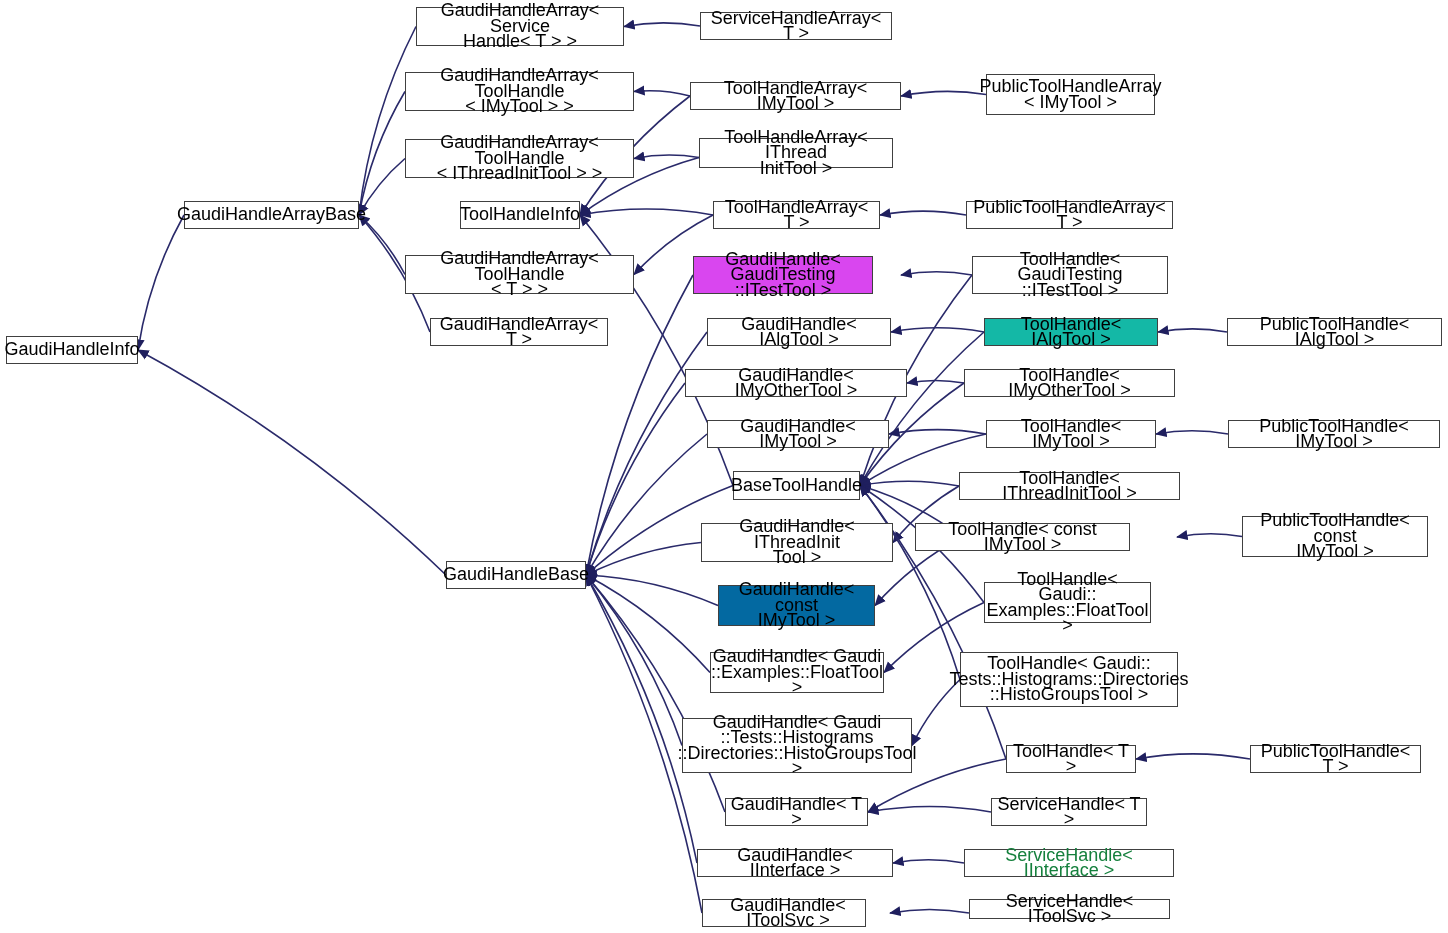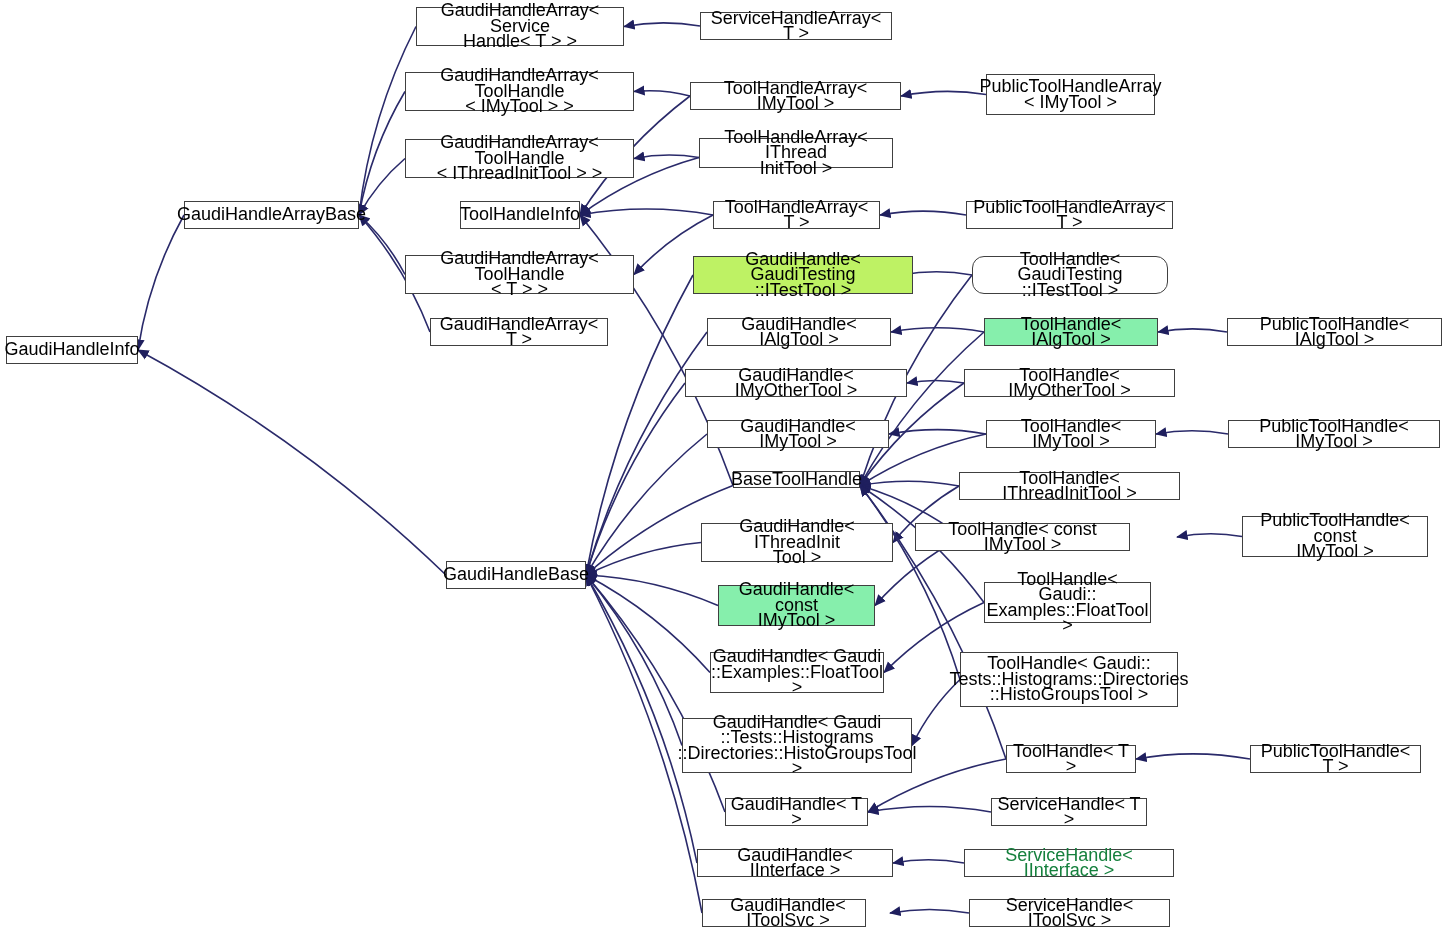--- a/index.html
+++ b/index.html
@@ -106,71 +106,71 @@
         <path d="M 702 913 Q 668.5920424384005 735.5601274471761 586 575" stroke="#2a2a6a" stroke-width="1.6" fill="none" marker-end="url(#arw)"></path>
         <path d="M 969 913 Q 929.5 905.89 890 913" stroke="#2a2a6a" stroke-width="1.6" fill="none" marker-end="url(#arw)"></path>
       </g>
   </svg>
 
   <div id="nodes-layer">
       <div class="node" style="left: 6px; top: 336px; width: 132px; height: 28px; border-color: rgb(64, 64, 64); background: rgb(255, 255, 255); color: rgb(0, 0, 0);">GaudiHandleInfo</div>
       <div class="node" style="left: 184px; top: 201px; width: 175px; height: 28px; border-color: rgb(64, 64, 64); background: rgb(255, 255, 255); color: rgb(0, 0, 0);">GaudiHandleArrayBase</div>
       <div class="node" style="left: 446px; top: 561px; width: 140px; height: 28px; border-color: rgb(64, 64, 64); background: rgb(255, 255, 255); color: rgb(0, 0, 0);">GaudiHandleBase</div>
       <div class="node" style="left: 460px; top: 201px; width: 120px; height: 28px; border-color: rgb(64, 64, 64); background: rgb(255, 255, 255); color: rgb(0, 0, 0);">ToolHandleInfo</div>
-      <div class="node" style="left: 733px; top: 471px; width: 127px; height: 17px; border-color: rgb(64, 64, 64); background: rgb(255, 255, 255); color: rgb(0, 0, 0);">BaseToolHandle</div>
+      <div class="node" style="left: 733px; top: 471px; width: 127px; height: 29px; border-color: rgb(64, 64, 64); background: rgb(255, 255, 255); color: rgb(0, 0, 0);">BaseToolHandle</div>
       <div class="node" style="left: 416px; top: 7px; width: 208px; height: 39px; border-color: rgb(64, 64, 64); background: rgb(255, 255, 255); color: rgb(0, 0, 0);">GaudiHandleArray&lt; Service
 Handle&lt; T &gt; &gt;</div>
       <div class="node" style="left: 405px; top: 72px; width: 229px; height: 39px; border-color: rgb(64, 64, 64); background: rgb(255, 255, 255); color: rgb(0, 0, 0);">GaudiHandleArray&lt; ToolHandle
 &lt; IMyTool &gt; &gt;</div>
       <div class="node" style="left: 405px; top: 139px; width: 229px; height: 39px; border-color: rgb(64, 64, 64); background: rgb(255, 255, 255); color: rgb(0, 0, 0);">GaudiHandleArray&lt; ToolHandle
 &lt; IThreadInitTool &gt; &gt;</div>
       <div class="node" style="left: 405px; top: 255px; width: 229px; height: 39px; border-color: rgb(64, 64, 64); background: rgb(255, 255, 255); color: rgb(0, 0, 0);">GaudiHandleArray&lt; ToolHandle
 &lt; T &gt; &gt;</div>
       <div class="node" style="left: 430px; top: 318px; width: 178px; height: 28px; border-color: rgb(64, 64, 64); background: rgb(255, 255, 255); color: rgb(0, 0, 0);">GaudiHandleArray&lt; T &gt;</div>
       <div class="node" style="left: 700px; top: 12px; width: 192px; height: 28px; border-color: rgb(64, 64, 64); background: rgb(255, 255, 255); color: rgb(0, 0, 0);">ServiceHandleArray&lt; T &gt;</div>
       <div class="node" style="left: 690px; top: 82px; width: 211px; height: 28px; border-color: rgb(64, 64, 64); background: rgb(255, 255, 255); color: rgb(0, 0, 0);">ToolHandleArray&lt; IMyTool &gt;</div>
       <div class="node" style="left: 986px; top: 74px; width: 169px; height: 41px; border-color: rgb(64, 64, 64); background: rgb(255, 255, 255); color: rgb(0, 0, 0);">PublicToolHandleArray
 &lt; IMyTool &gt;</div>
       <div class="node" style="left: 699px; top: 138px; width: 194px; height: 30px; border-color: rgb(64, 64, 64); background: rgb(255, 255, 255); color: rgb(0, 0, 0);">ToolHandleArray&lt; IThread
 InitTool &gt;</div>
       <div class="node" style="left: 713px; top: 201px; width: 167px; height: 28px; border-color: rgb(64, 64, 64); background: rgb(255, 255, 255); color: rgb(0, 0, 0);">ToolHandleArray&lt; T &gt;</div>
       <div class="node" style="left: 966px; top: 201px; width: 207px; height: 28px; border-color: rgb(64, 64, 64); background: rgb(255, 255, 255); color: rgb(0, 0, 0);">PublicToolHandleArray&lt; T &gt;</div>
-      <div class="node" style="left: 693px; top: 256px; width: 220px; height: 38px; border-color: rgb(64, 64, 64); background: #bef264; color: rgb(0, 0, 0);">GaudiHandle&lt; GaudiTesting
+      <div class="node" style="left: 693px; top: 256px; width: 180px; height: 38px; border-color: rgb(64, 64, 64); background: #d946ef; color: rgb(0, 0, 0);">GaudiHandle&lt; GaudiTesting
 ::ITestTool &gt;</div>
-      <div class="node" style="left: 972px; top: 256px; width: 196px; height: 38px; border-color: rgb(64, 64, 64); background: rgb(255, 255, 255); color: rgb(0, 0, 0); border-radius: 12px;">ToolHandle&lt; GaudiTesting
+      <div class="node" style="left: 972px; top: 256px; width: 196px; height: 38px; border-color: rgb(64, 64, 64); background: rgb(255, 255, 255); color: rgb(0, 0, 0);">ToolHandle&lt; GaudiTesting
 ::ITestTool &gt;</div>
       <div class="node" style="left: 707px; top: 318px; width: 184px; height: 28px; border-color: rgb(64, 64, 64); background: rgb(255, 255, 255); color: rgb(0, 0, 0);">GaudiHandle&lt; IAlgTool &gt;</div>
-      <div class="node" style="left: 984px; top: 318px; width: 174px; height: 28px; border-color: rgb(64, 64, 64); background: #86efac; color: rgb(0, 0, 0);">ToolHandle&lt; IAlgTool &gt;</div>
+      <div class="node" style="left: 984px; top: 318px; width: 174px; height: 28px; border-color: rgb(64, 64, 64); background: #14b8a6; color: rgb(0, 0, 0);">ToolHandle&lt; IAlgTool &gt;</div>
       <div class="node" style="left: 1227px; top: 318px; width: 215px; height: 28px; border-color: rgb(64, 64, 64); background: rgb(255, 255, 255); color: rgb(0, 0, 0);">PublicToolHandle&lt; IAlgTool &gt;</div>
       <div class="node" style="left: 685px; top: 369px; width: 222px; height: 28px; border-color: rgb(64, 64, 64); background: rgb(255, 255, 255); color: rgb(0, 0, 0);">GaudiHandle&lt; IMyOtherTool &gt;</div>
       <div class="node" style="left: 964px; top: 369px; width: 211px; height: 28px; border-color: rgb(64, 64, 64); background: rgb(255, 255, 255); color: rgb(0, 0, 0);">ToolHandle&lt; IMyOtherTool &gt;</div>
       <div class="node" style="left: 707px; top: 420px; width: 182px; height: 28px; border-color: rgb(64, 64, 64); background: rgb(255, 255, 255); color: rgb(0, 0, 0);">GaudiHandle&lt; IMyTool &gt;</div>
       <div class="node" style="left: 986px; top: 420px; width: 170px; height: 28px; border-color: rgb(64, 64, 64); background: rgb(255, 255, 255); color: rgb(0, 0, 0);">ToolHandle&lt; IMyTool &gt;</div>
       <div class="node" style="left: 1228px; top: 420px; width: 212px; height: 28px; border-color: rgb(64, 64, 64); background: rgb(255, 255, 255); color: rgb(0, 0, 0);">PublicToolHandle&lt; IMyTool &gt;</div>
       <div class="node" style="left: 959px; top: 472px; width: 221px; height: 28px; border-color: rgb(64, 64, 64); background: rgb(255, 255, 255); color: rgb(0, 0, 0);">ToolHandle&lt; IThreadInitTool &gt;</div>
       <div class="node" style="left: 701px; top: 523px; width: 192px; height: 39px; border-color: rgb(64, 64, 64); background: rgb(255, 255, 255); color: rgb(0, 0, 0);">GaudiHandle&lt; IThreadInit
 Tool &gt;</div>
       <div class="node" style="left: 915px; top: 523px; width: 215px; height: 28px; border-color: rgb(64, 64, 64); background: rgb(255, 255, 255); color: rgb(0, 0, 0);">ToolHandle&lt; const IMyTool &gt;</div>
       <div class="node" style="left: 1242px; top: 516px; width: 186px; height: 41px; border-color: rgb(64, 64, 64); background: rgb(255, 255, 255); color: rgb(0, 0, 0);">PublicToolHandle&lt; const
 IMyTool &gt;</div>
-      <div class="node" style="left: 718px; top: 585px; width: 157px; height: 41px; border-color: rgb(64, 64, 64); background: #86efac; color: rgb(0, 0, 0);">GaudiHandle&lt; const
+      <div class="node" style="left: 718px; top: 585px; width: 157px; height: 41px; border-color: rgb(64, 64, 64); background: #0369a1; color: rgb(0, 0, 0);">GaudiHandle&lt; const
 IMyTool &gt;</div>
       <div class="node" style="left: 984px; top: 582px; width: 167px; height: 41px; border-color: rgb(64, 64, 64); background: rgb(255, 255, 255); color: rgb(0, 0, 0);">ToolHandle&lt; Gaudi::
 Examples::FloatTool &gt;</div>
       <div class="node" style="left: 710px; top: 652px; width: 174px; height: 41px; border-color: rgb(64, 64, 64); background: rgb(255, 255, 255); color: rgb(0, 0, 0);">GaudiHandle&lt; Gaudi
 ::Examples::FloatTool &gt;</div>
       <div class="node" style="left: 960px; top: 652px; width: 218px; height: 55px; border-color: rgb(64, 64, 64); background: rgb(255, 255, 255); color: rgb(0, 0, 0);">ToolHandle&lt; Gaudi::
 Tests::Histograms::Directories
 ::HistoGroupsTool &gt;</div>
       <div class="node" style="left: 682px; top: 718px; width: 230px; height: 55px; border-color: rgb(64, 64, 64); background: rgb(255, 255, 255); color: rgb(0, 0, 0);">GaudiHandle&lt; Gaudi
 ::Tests::Histograms
 ::Directories::HistoGroupsTool &gt;</div>
       <div class="node" style="left: 1006px; top: 745px; width: 130px; height: 28px; border-color: rgb(64, 64, 64); background: rgb(255, 255, 255); color: rgb(0, 0, 0);">ToolHandle&lt; T &gt;</div>
       <div class="node" style="left: 1250px; top: 745px; width: 171px; height: 28px; border-color: rgb(64, 64, 64); background: rgb(255, 255, 255); color: rgb(0, 0, 0);">PublicToolHandle&lt; T &gt;</div>
       <div class="node" style="left: 725px; top: 798px; width: 143px; height: 28px; border-color: rgb(64, 64, 64); background: rgb(255, 255, 255); color: rgb(0, 0, 0);">GaudiHandle&lt; T &gt;</div>
       <div class="node" style="left: 991px; top: 798px; width: 156px; height: 28px; border-color: rgb(64, 64, 64); background: rgb(255, 255, 255); color: rgb(0, 0, 0);">ServiceHandle&lt; T &gt;</div>
       <div class="node" style="left: 697px; top: 849px; width: 196px; height: 28px; border-color: rgb(64, 64, 64); background: rgb(255, 255, 255); color: rgb(0, 0, 0);">GaudiHandle&lt; IInterface &gt;</div>
       <div class="node" style="left: 964px; top: 849px; width: 210px; height: 28px; border-color: rgb(64, 64, 64); background: rgb(255, 255, 255); color: #15803d;">ServiceHandle&lt; IInterface &gt;</div>
       <div class="node" style="left: 702px; top: 899px; width: 164px; height: 28px; border-color: rgb(64, 64, 64); background: rgb(255, 255, 255); color: rgb(0, 0, 0); padding-left: 12px;">GaudiHandle&lt; IToolSvc &gt;</div>
-      <div class="node" style="left: 969px; top: 899px; width: 201px; height: 28px; border-color: rgb(64, 64, 64); background: rgb(255, 255, 255); color: rgb(0, 0, 0);">ServiceHandle&lt; IToolSvc &gt;</div>
+      <div class="node" style="left: 969px; top: 899px; width: 201px; height: 20px; border-color: rgb(64, 64, 64); background: rgb(255, 255, 255); color: rgb(0, 0, 0);">ServiceHandle&lt; IToolSvc &gt;</div>
     </div>
 
 </div>
 
 </body></html>

